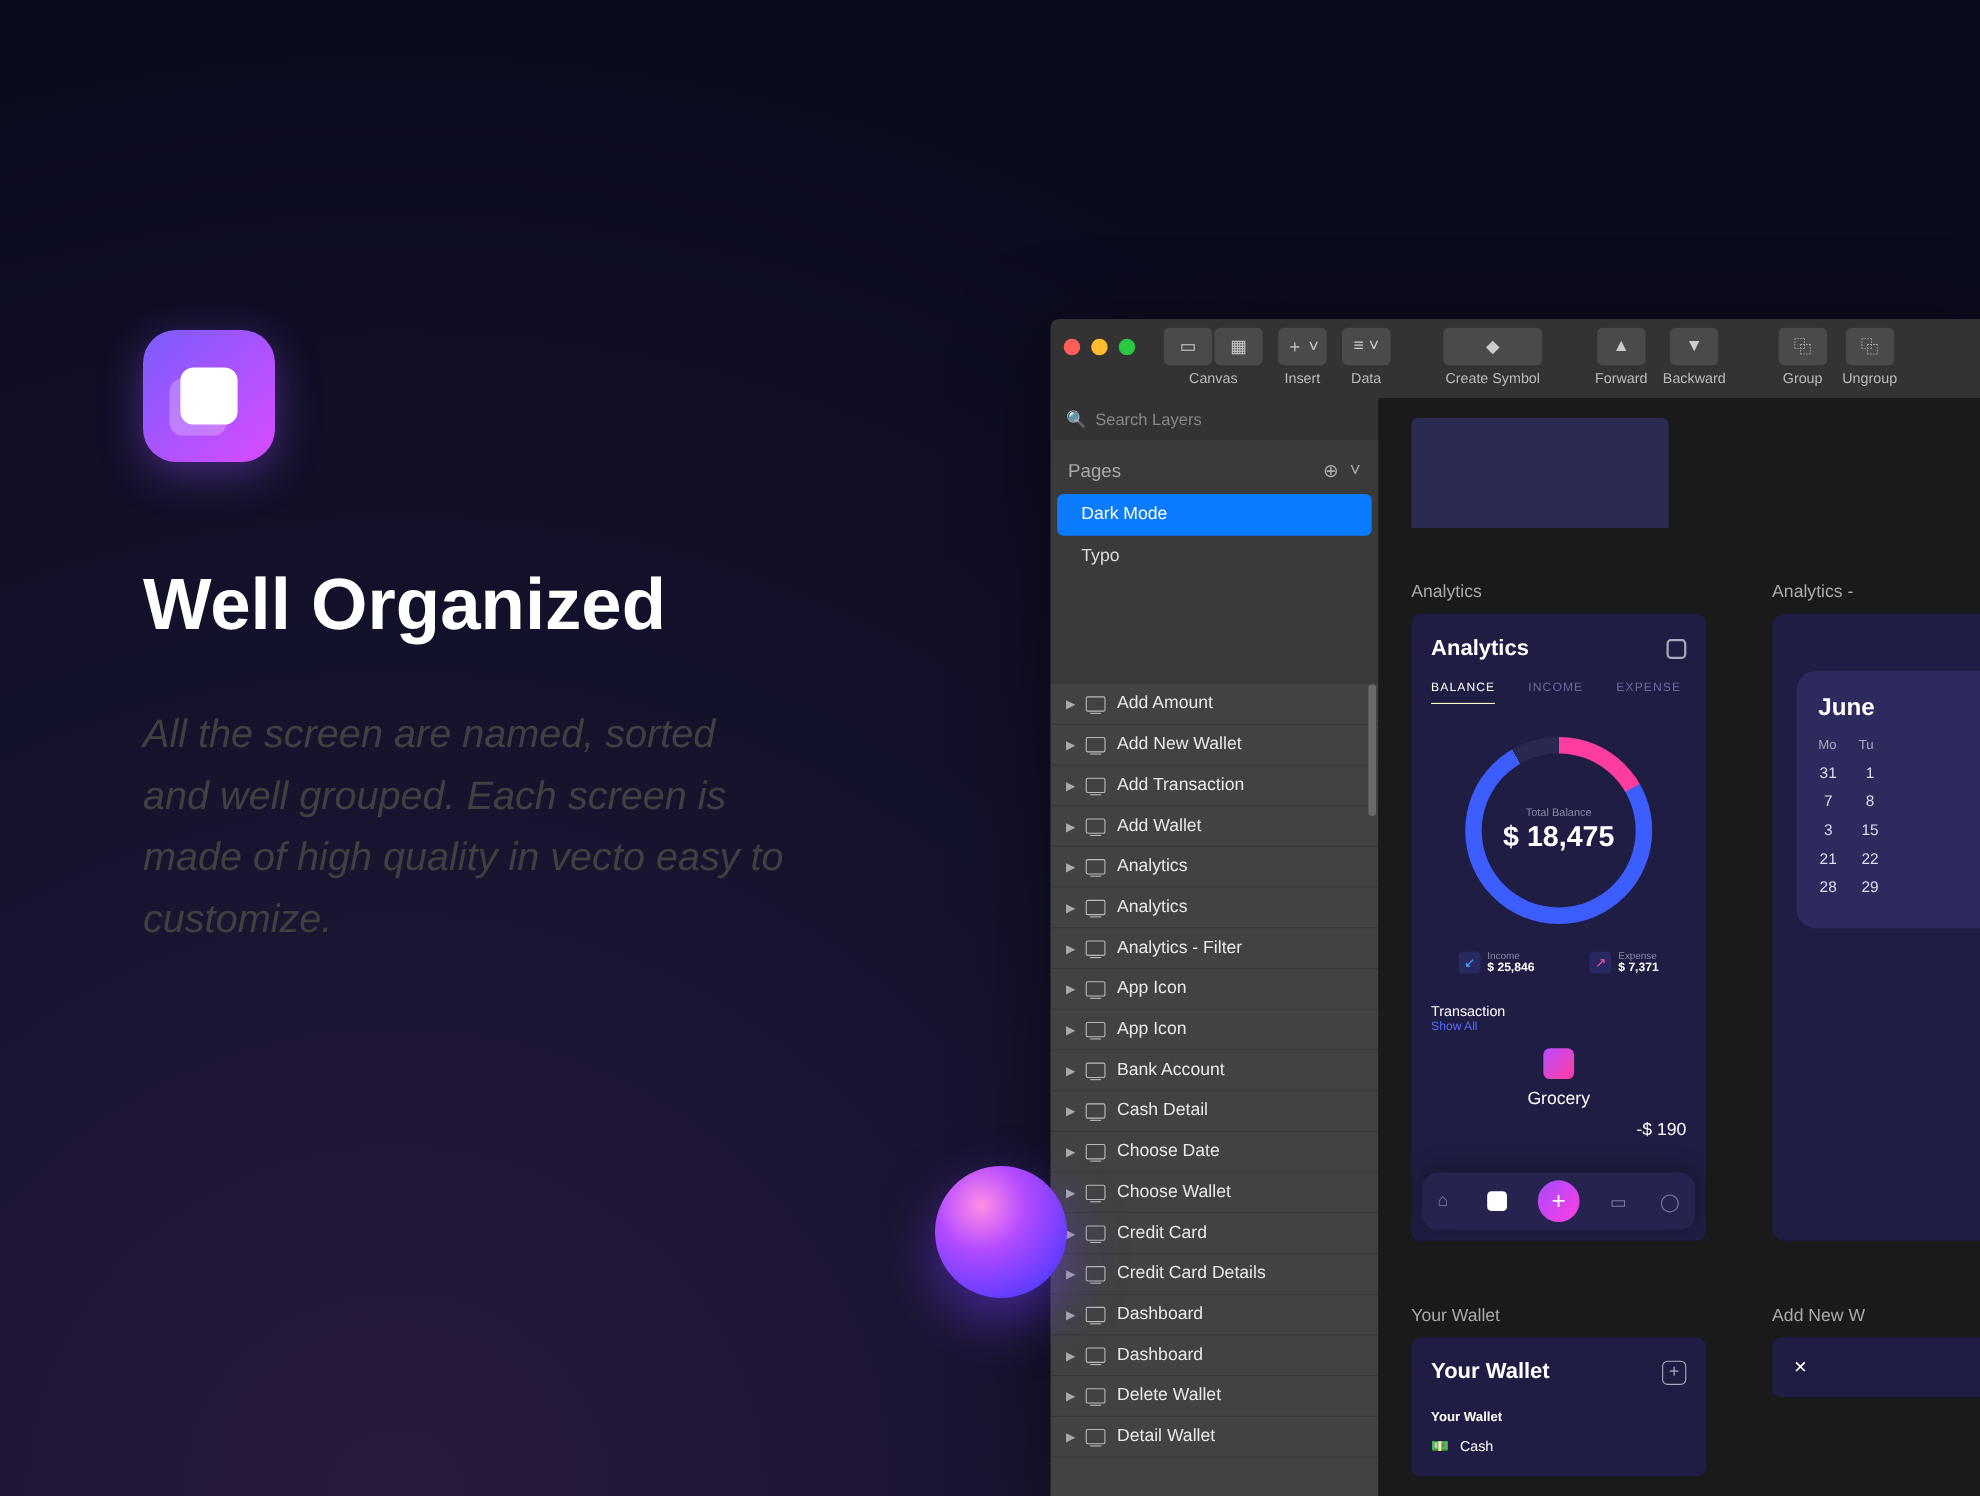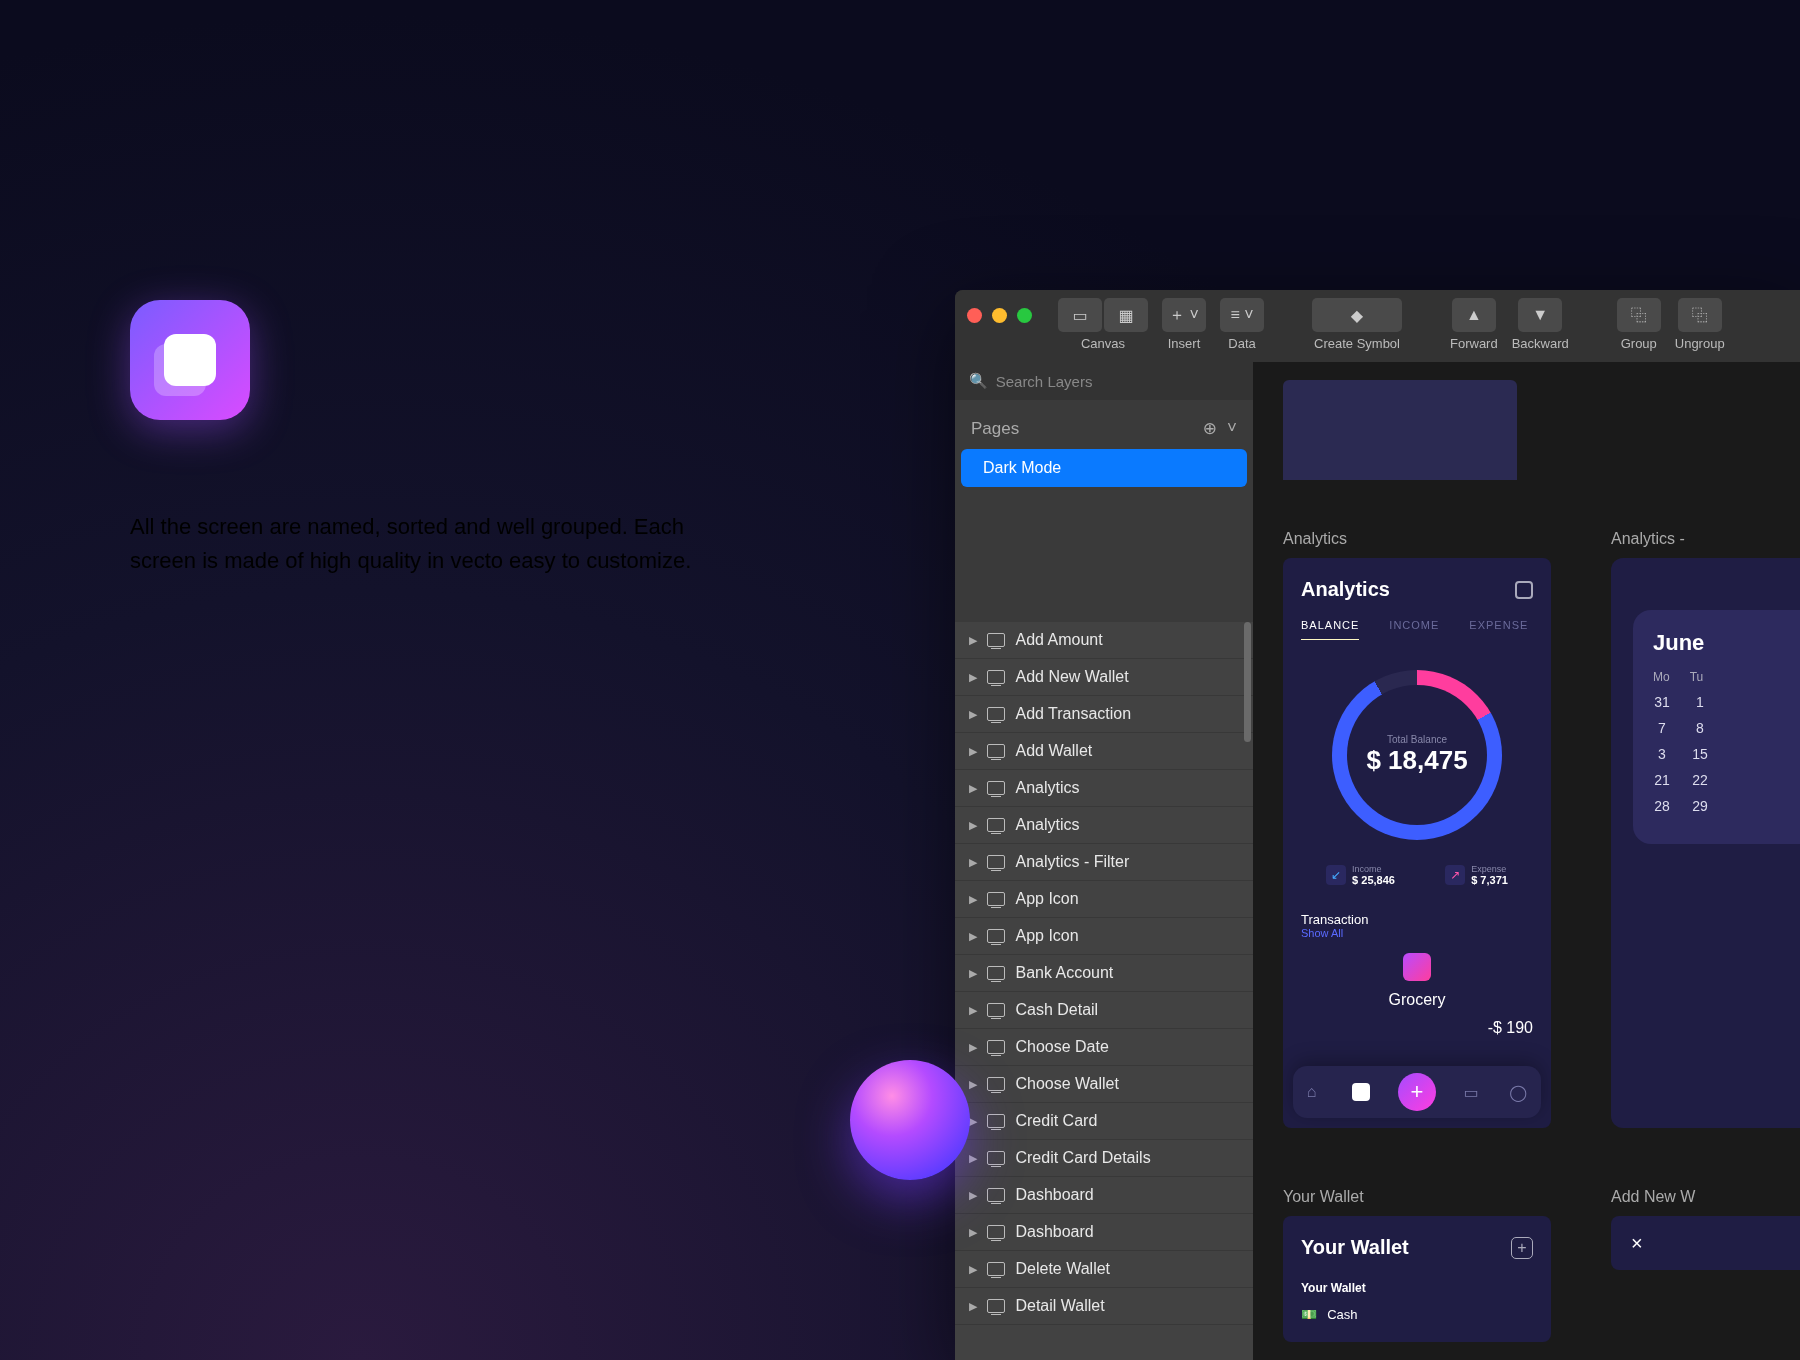--- a/index.html
+++ b/index.html
@@ -15,21 +15,21 @@
   background: linear-gradient(135deg, #7b5cff, #d94bff);
   display: flex; align-items: center; justify-content: center;
   box-shadow: 0 10px 40px rgba(160, 80, 255, 0.4);
   margin-bottom: 90px;
 }
 .app-icon-inner {
   width: 52px; height: 52px; background: #fff; border-radius: 12px;
   box-shadow: -10px 10px 0 rgba(255,255,255,0.25);
 }
 .headline { color: #fff; font-size: 66px; font-weight: 700; line-height: 1.2; margin-bottom: 50px; }
-.subtext { color: #000000; font-size: 22px; line-height: 1.55; max-width: 590px; }
+.subtext { color: #404040; font-size: 36px; line-height: 1.55; max-width: 590px; font-style: italic; }
 
 .sketch-window {
   position: absolute; left: 955px; top: 290px; width: 845px; height: 1070px;
   background: #2b2b2b; border-radius: 8px 0 0 0; overflow: hidden;
   box-shadow: 0 20px 80px rgba(0,0,0,0.5);
 }
 .titlebar {
   height: 72px; background: #333333; display: flex; align-items: flex-start;
   padding: 8px 12px; gap: 14px;
 }
@@ -141,20 +141,21 @@
 }
 </style>
 </head>
 <body>
 
 <div class="left-promo">
   <div class="app-icon">
       <div class="app-icon-inner"></div>
     </div>
   <div class="headline">
+    <div>Well Organized</div>
   </div>
   <div class="subtext">All the screen are named, sorted and well grouped. Each screen is made of high quality in vecto easy to customize.</div>
 </div>
 
 <div class="sketch-window">
   <div class="titlebar">
     <div class="traffic">
       <div class="tl red"></div>
       <div class="tl yellow"></div>
       <div class="tl green"></div>
@@ -220,20 +221,21 @@
     </div>
     <div class="pages-hdr">
       <span>Pages</span>
       <span class="icons">
         <span>⊕</span>
         <span>˅</span>
       </span>
     </div>
     <div id="pages-list">
         <div class="page-item active">Dark Mode</div>
+        <div class="page-item">Typo</div>
       </div>
     <div class="layers-list" id="layers-list">
       <div class="scrollbar"></div>
     <div class="layer-row">
           <span class="tri">▶</span>
           <span class="art"></span>
           <span>Add Amount</span>
         </div>
         <div class="layer-row">
           <span class="tri">▶</span>

